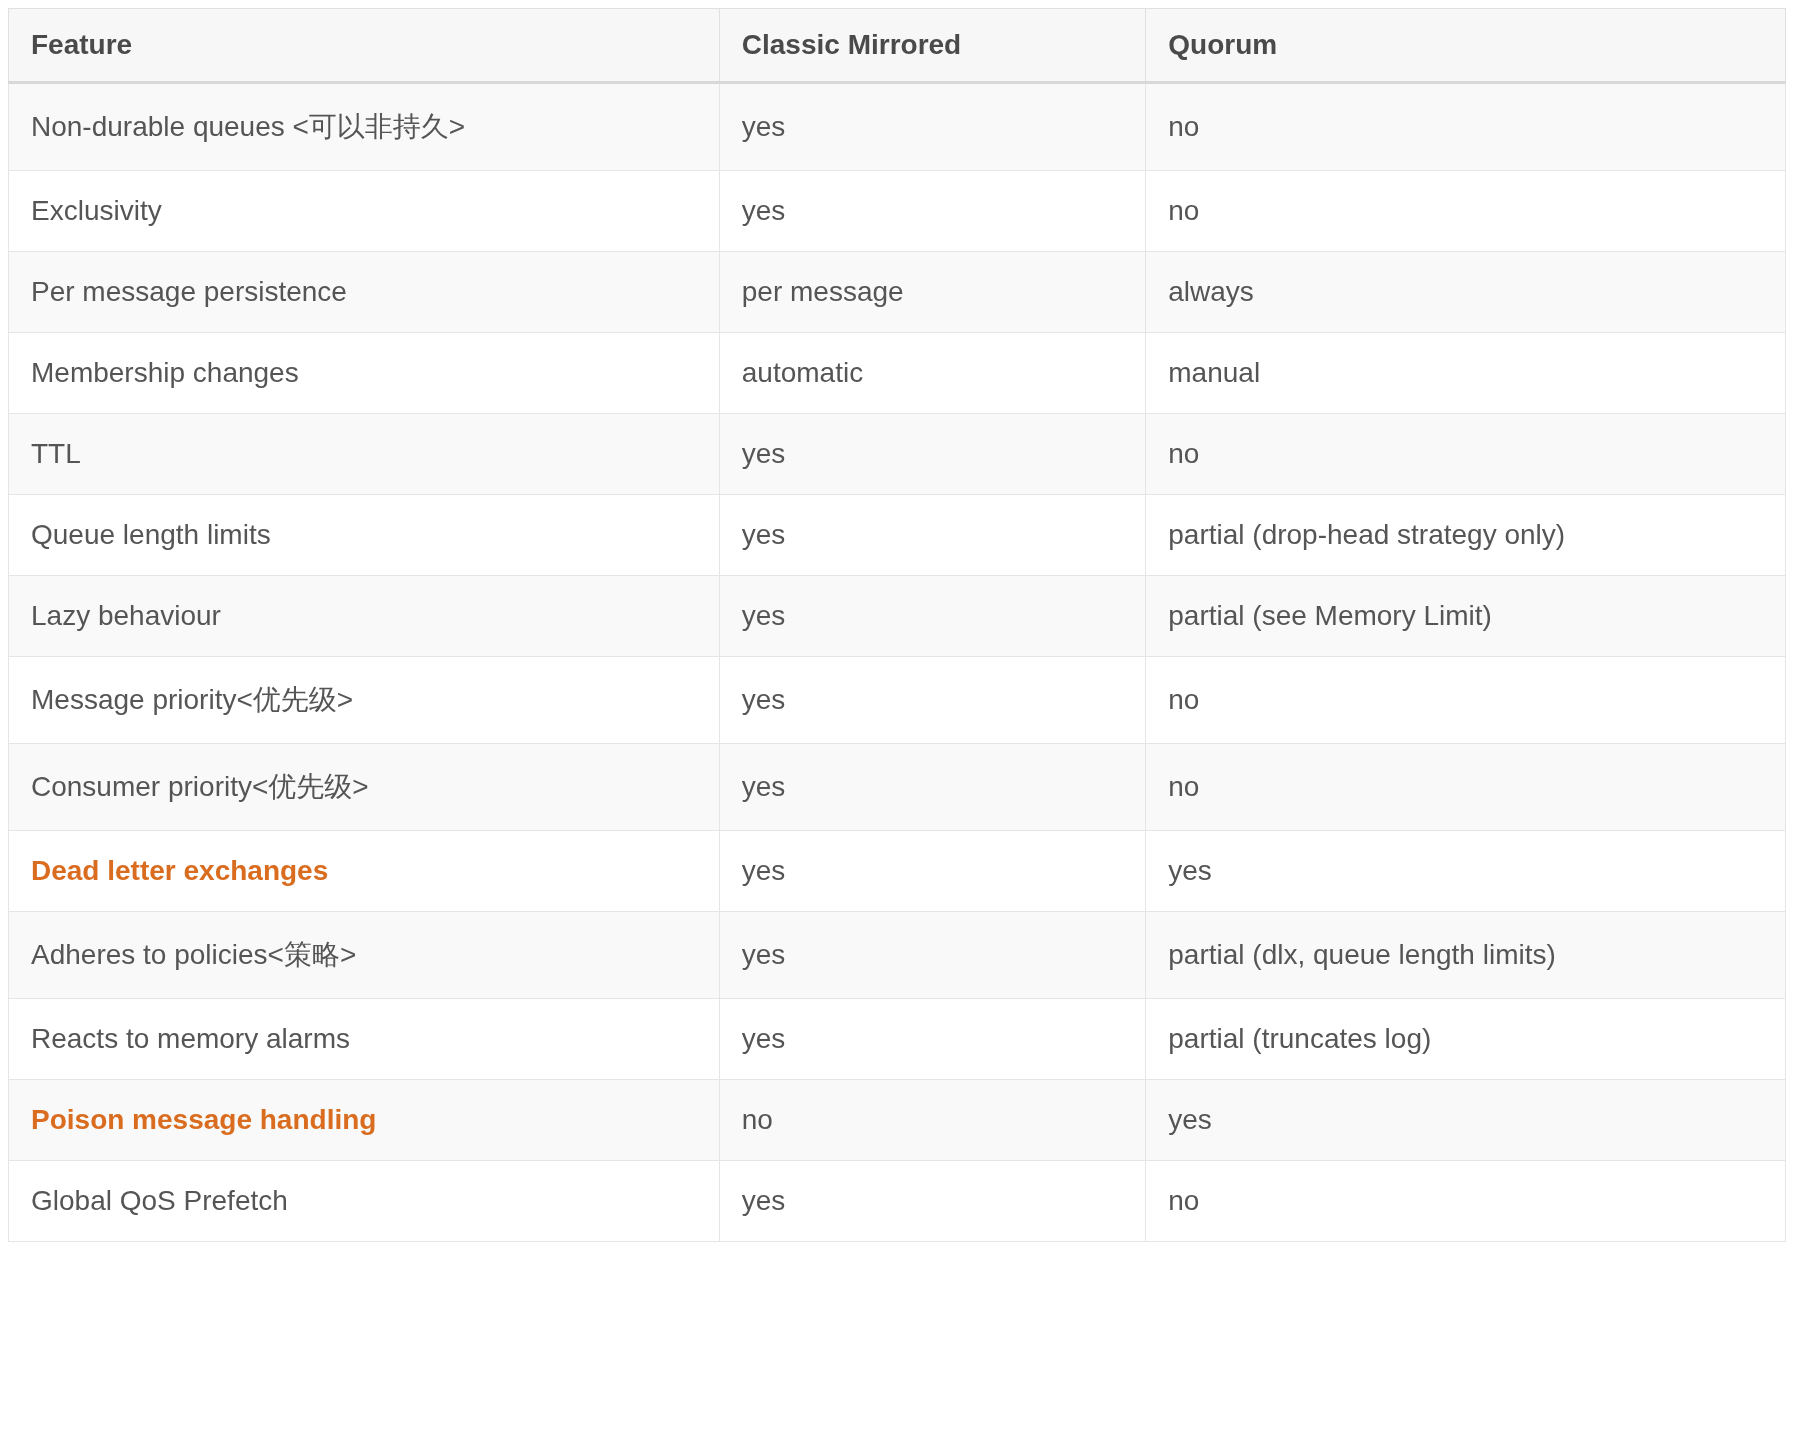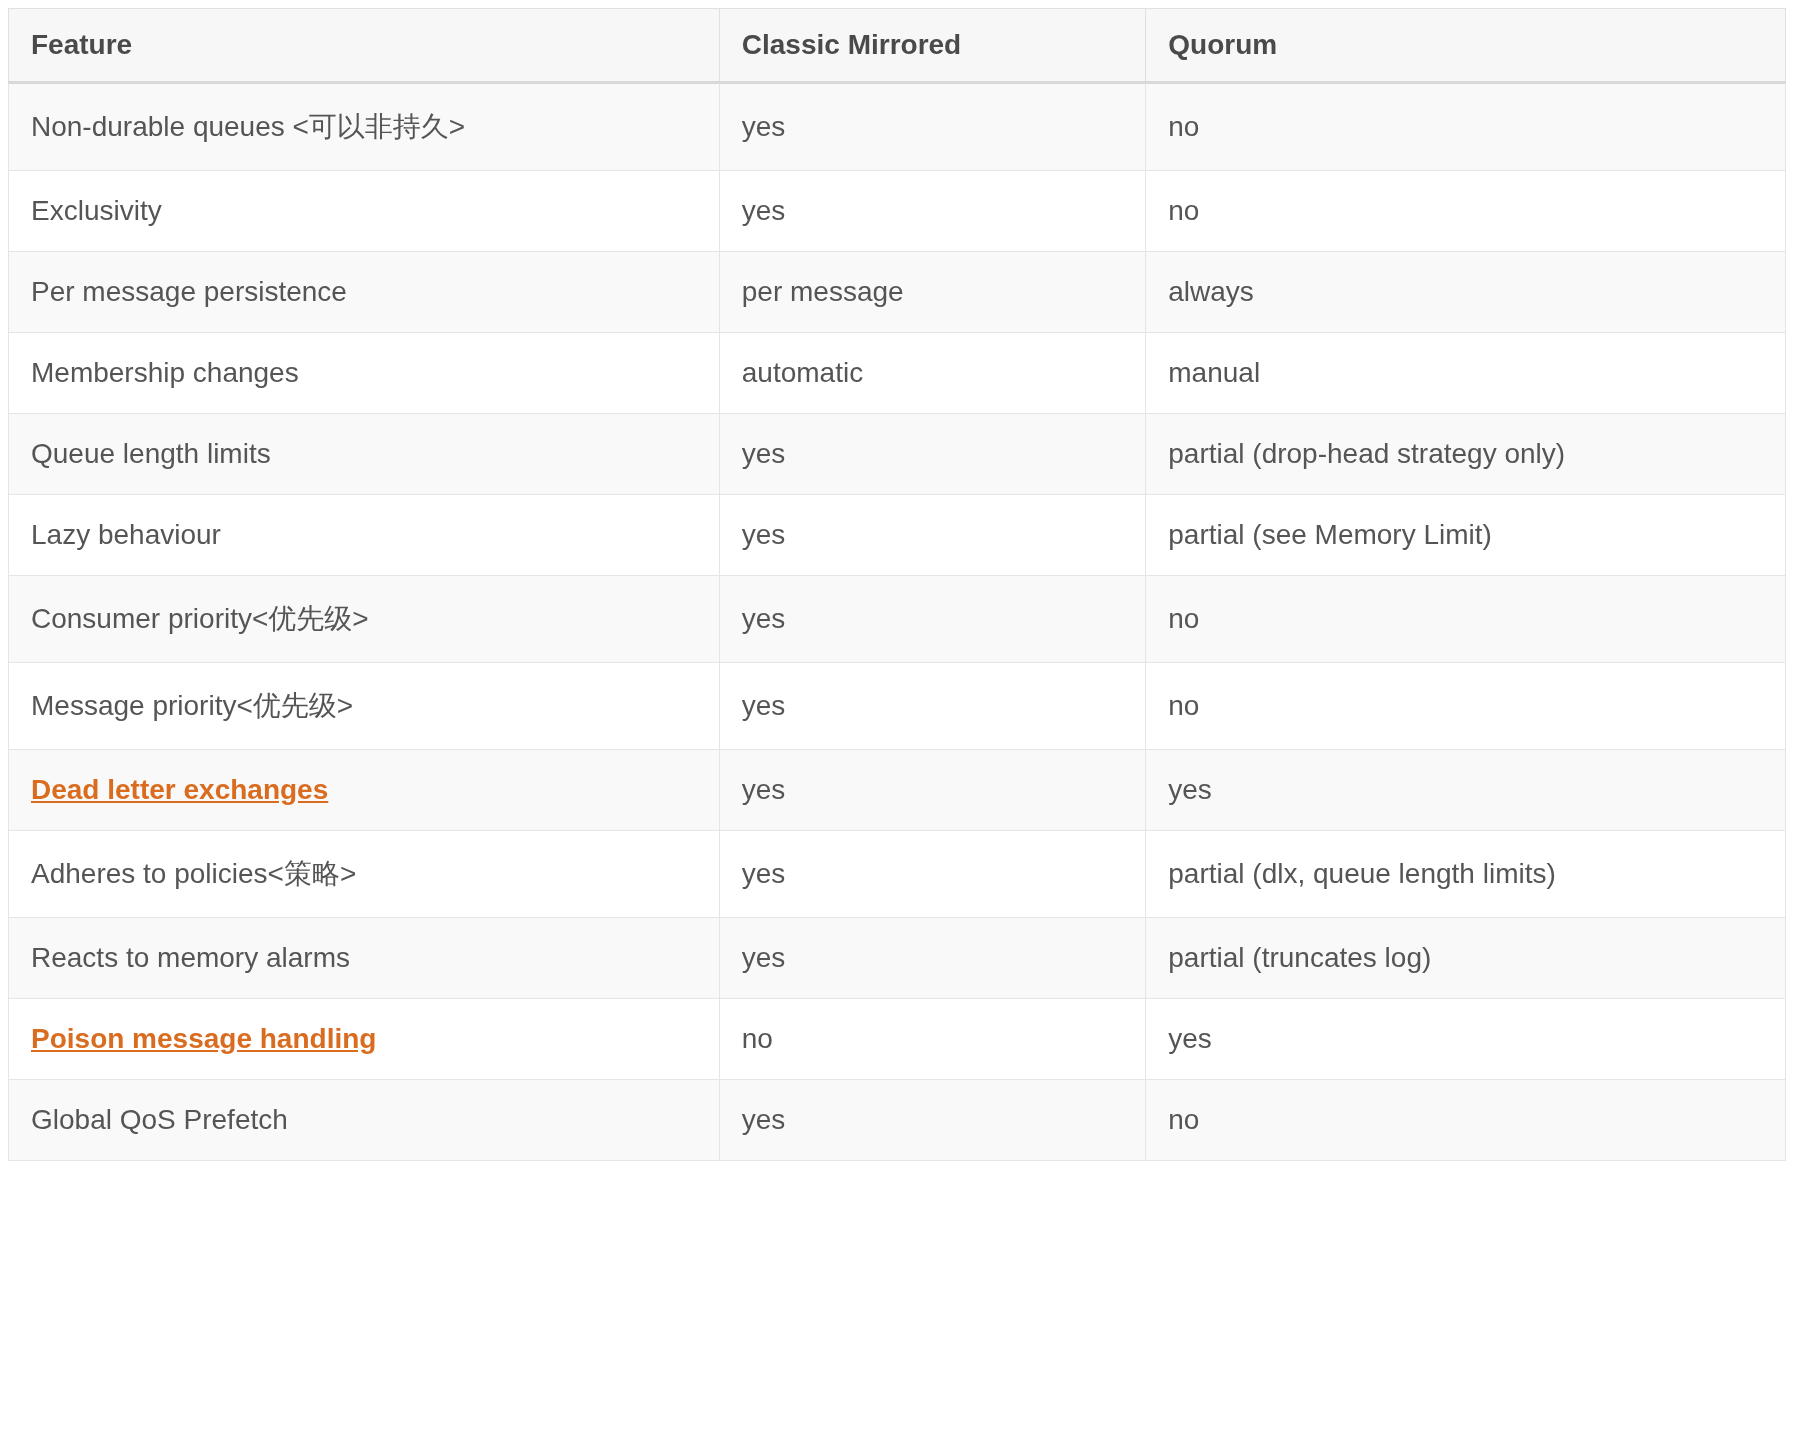--- a/index.html
+++ b/index.html
@@ -35,21 +35,20 @@
     tbody tr:nth-child(odd) td {
       background: #f9f9f9;
     }
     tbody tr:nth-child(even) td {
       background: #ffffff;
     }
     .link {
       color: #d96c1f;
       font-weight: 600;
       cursor: pointer;
-      text-decoration: underline;
     }
     th:first-child, td:first-child {
       width: 40%;
     }
     th:nth-child(2), td:nth-child(2) {
       width: 24%;
     }
     th:nth-child(3), td:nth-child(3) {
       width: 36%;
     }
@@ -80,36 +79,41 @@
         <td>Per message persistence</td>
         <td>per message</td>
         <td>always</td>
       </tr>
       <tr>
         <td>Membership changes</td>
         <td>automatic</td>
         <td>manual</td>
       </tr>
       <tr>
+        <td>TTL</td>
+        <td>yes</td>
+        <td>no</td>
+      </tr>
+      <tr>
         <td>Queue length limits</td>
         <td>yes</td>
         <td>partial (drop-head strategy only)</td>
       </tr>
       <tr>
         <td>Lazy behaviour</td>
         <td>yes</td>
         <td>partial (see Memory Limit)</td>
       </tr>
       <tr>
-        <td>Consumer priority&lt;优先级&gt;</td>
+        <td>Message priority&lt;优先级&gt;</td>
         <td>yes</td>
         <td>no</td>
       </tr>
       <tr>
-        <td>Message priority&lt;优先级&gt;</td>
+        <td>Consumer priority&lt;优先级&gt;</td>
         <td>yes</td>
         <td>no</td>
       </tr>
       <tr>
         <td><span class="link">Dead letter exchanges</span></td>
         <td>yes</td>
         <td>yes</td>
       </tr>
       <tr>
         <td>Adheres to policies&lt;策略&gt;</td>

